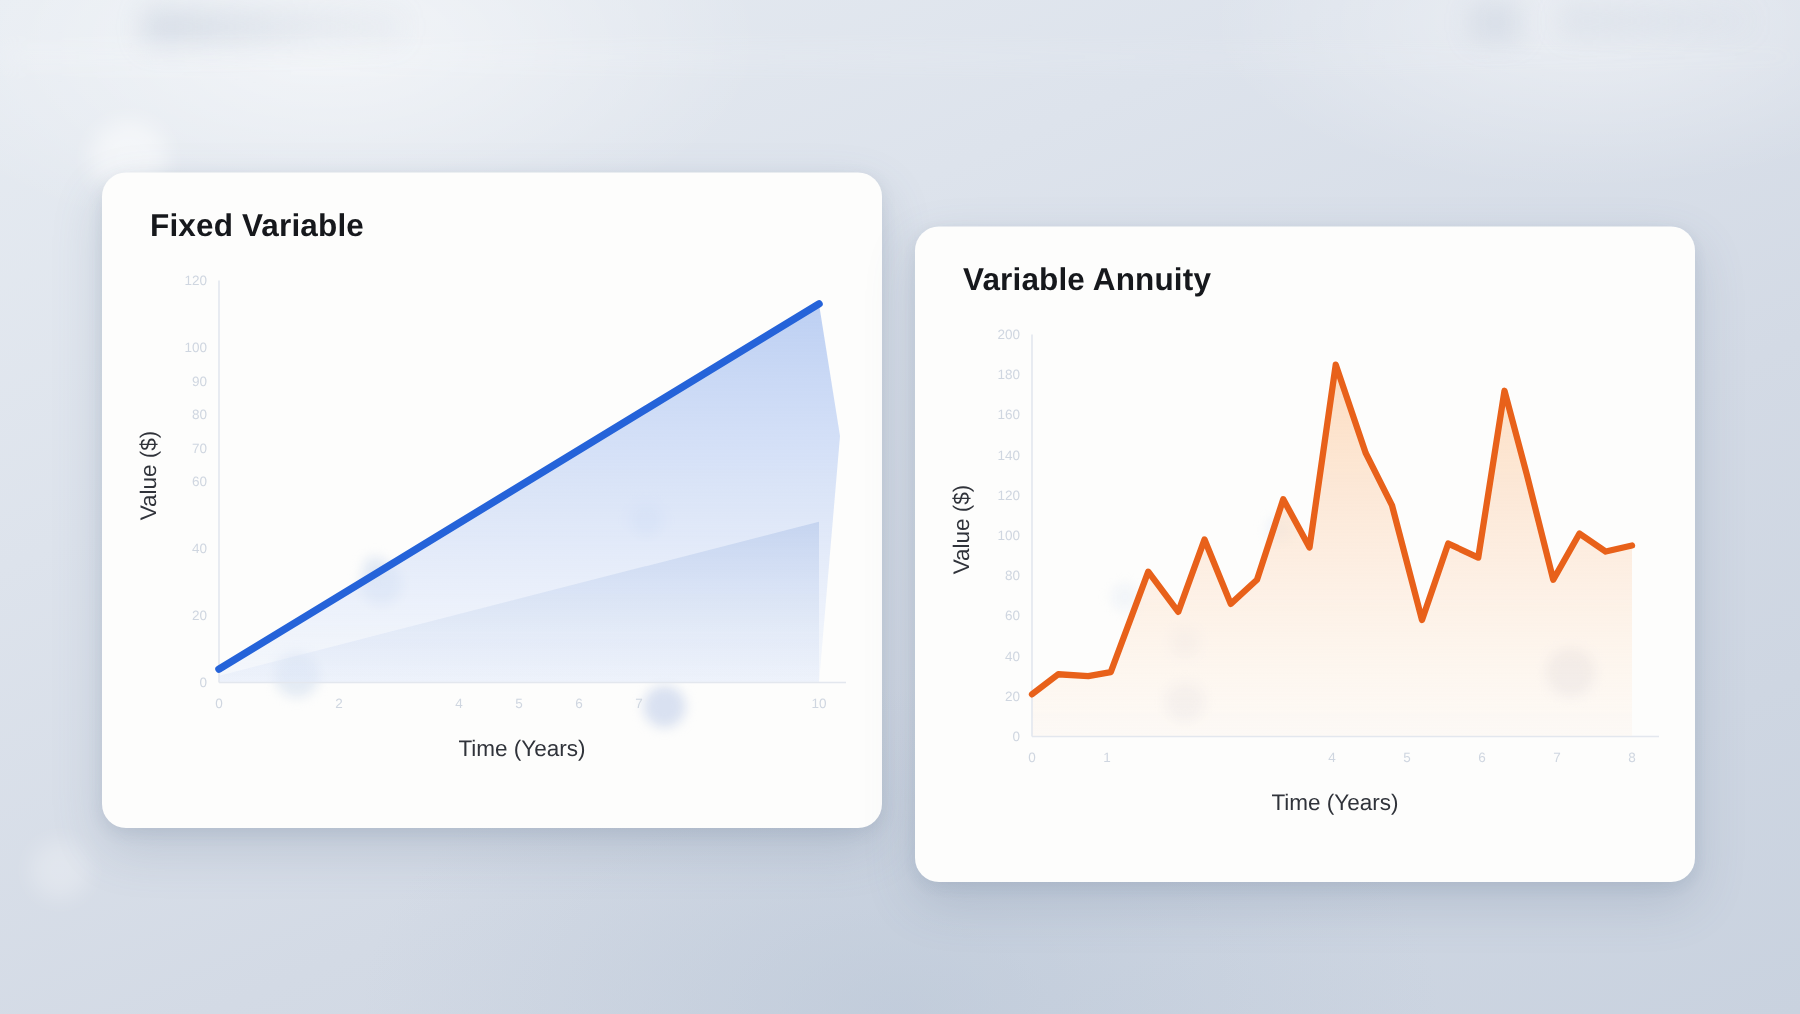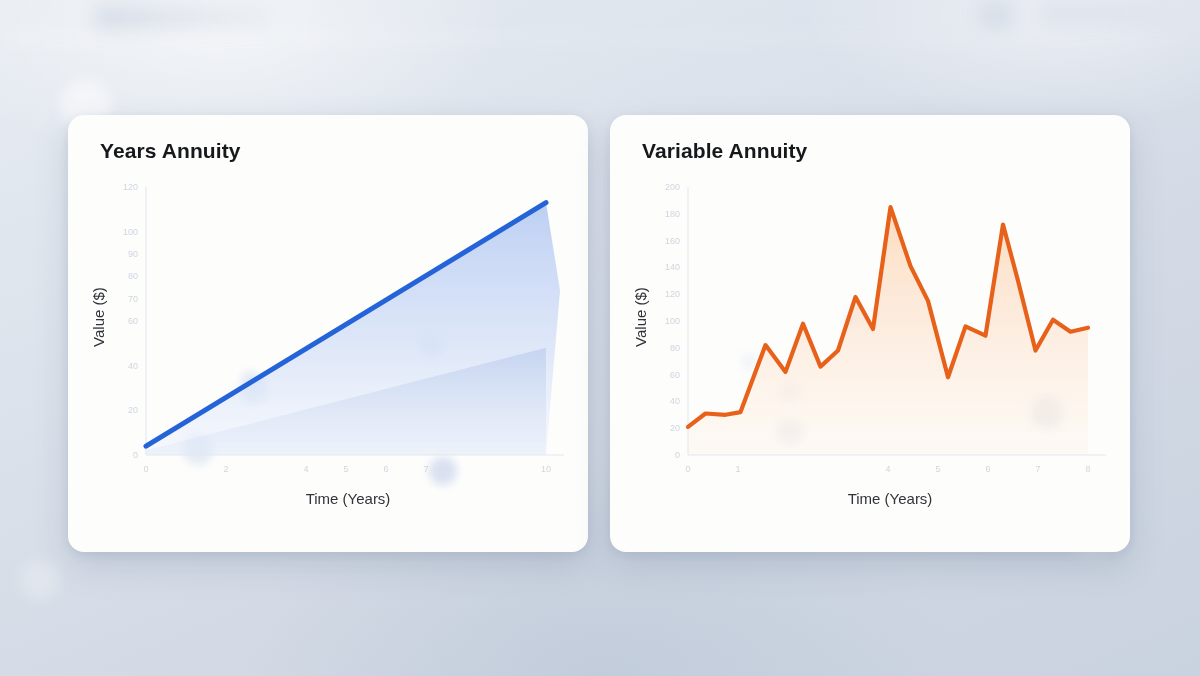--- a/index.html
+++ b/index.html
@@ -58,21 +58,21 @@
     top: 115px;
     width: 520px;
     height: 437px;
     background: #fdfdfc;
     border-radius: 16px;
     box-shadow:
       0 14px 34px rgba(86,104,134,0.20),
       0 3px 10px rgba(86,104,134,0.12);
   }
   #card-fixed    { left: 68px;  }
-  #card-variable { left: 610px; }
+  #card-variable { left: 610px; margin-top: 36px; }
 
   .card-title {
     position: absolute;
     left: 32px;
     top: 24px;
     font-size: 21px;
     font-weight: 700;
     color: #16181c;
     letter-spacing: 0.1px;
   }
@@ -104,21 +104,21 @@
   <div class="ghost ghost-strip"></div>
   <div class="ghost ghost-tab"></div>
   <div class="ghost ghost-tab2"></div>
   <div class="bokeh bokeh-a"></div>
   <div class="bokeh bokeh-b"></div>
   <div class="bokeh bokeh-c"></div>
 </div>
 
 <div class="card" id="card-fixed">
 
-  <div class="card-title">Years Annuity</div>
+  <div class="card-title">Fixed Variable</div>
 
   <div class="plot-wrap">
     <svg class="plot-svg" viewBox="0 0 520 385">
       <defs>
         <linearGradient id="blueFill" x1="0" y1="0" x2="0" y2="1">
           <stop offset="0%" stop-color="#b9cdf2" stop-opacity="0.95"></stop>
           <stop offset="55%" stop-color="#cfdcf6" stop-opacity="0.70"></stop>
           <stop offset="100%" stop-color="#e8effc" stop-opacity="0.40"></stop>
         </linearGradient>
         <linearGradient id="blueFillInner" x1="0" y1="0" x2="0" y2="1">

